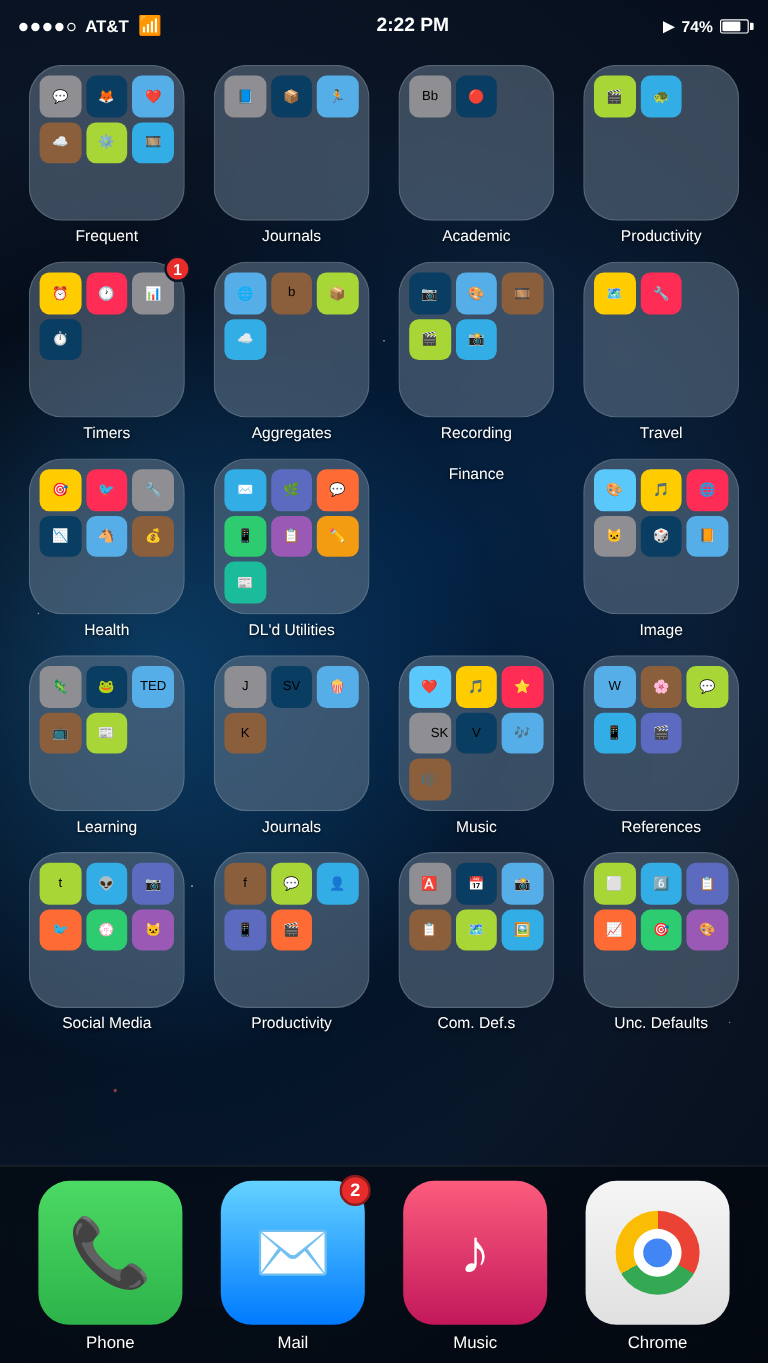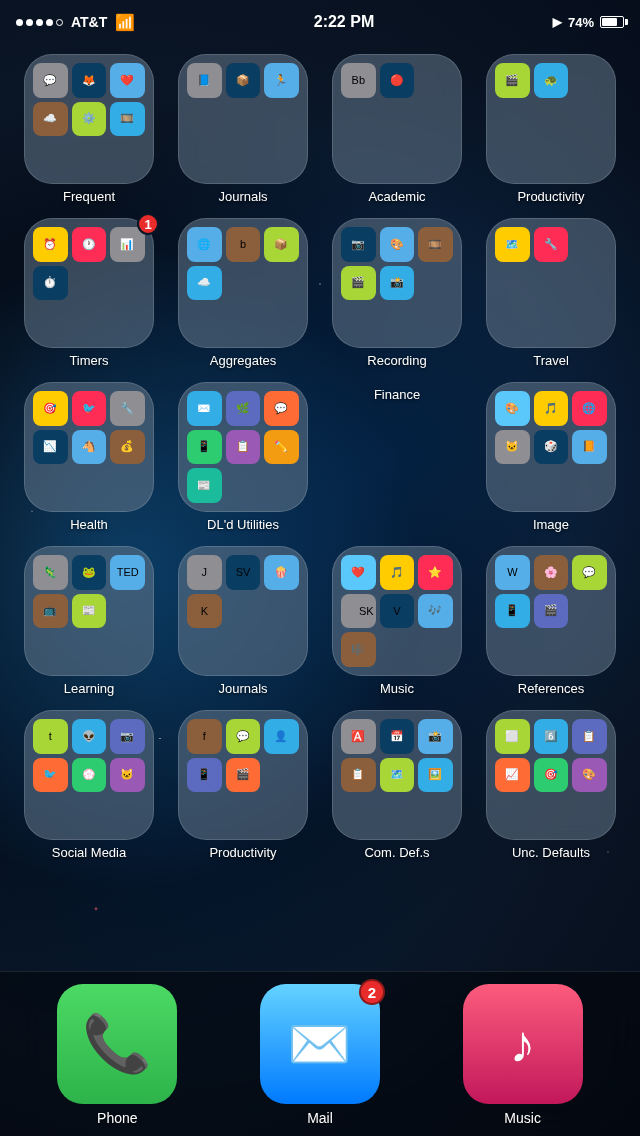--- a/index.html
+++ b/index.html
@@ -531,13 +531,23 @@
         <span style="font-size: 52px;">✉️</span>
       </div>
       <div class="dock-label">Mail</div>
     </div>
     <div class="dock-app">
       <div class="dock-icon" style="background: linear-gradient(rgb(252, 92, 125), rgb(194, 24, 91));">
         <span style="font-size: 52px; color: white;">♪</span>
       </div>
       <div class="dock-label">Music</div>
     </div>
+    <div class="dock-app">
+      <div class="dock-icon" style="background: linear-gradient(rgb(245, 245, 245), rgb(224, 224, 224));">
+        <div class="chrome-circle-outer">
+          <div class="chrome-circle-mid">
+            <div class="chrome-circle-inner"></div>
+          </div>
+        </div>
+      </div>
+      <div class="dock-label">Chrome</div>
+    </div>
   </div>
 
 </body></html>

